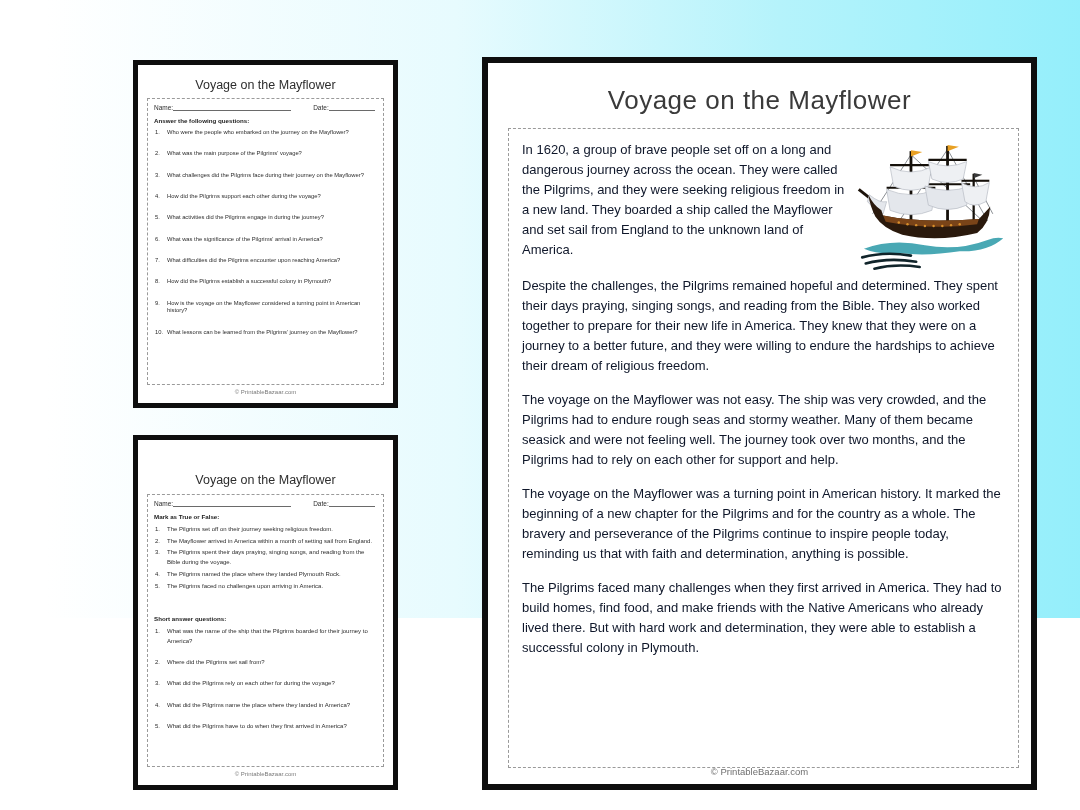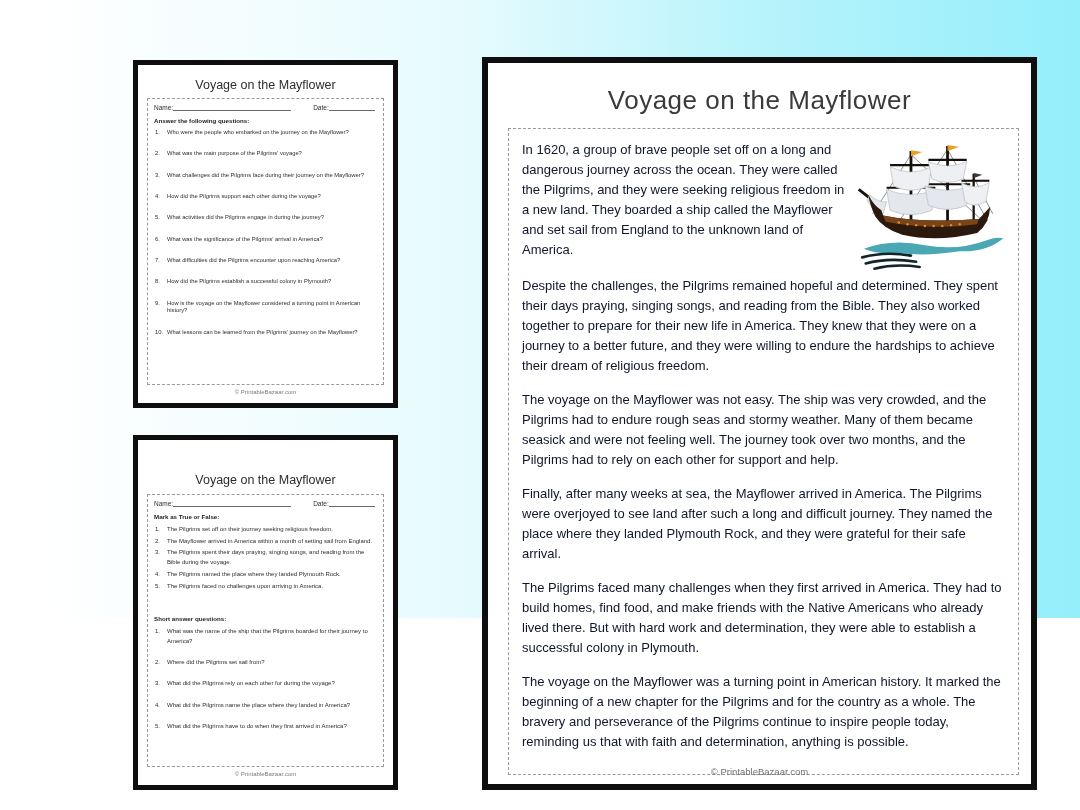--- a/index.html
+++ b/index.html
@@ -166,20 +166,19 @@
           <g stroke="#10242a" stroke-width="3" fill="none" stroke-linecap="round">
             <path d="M6,134 Q32,127 62,132"></path>
             <path d="M10,141 Q36,134 68,139"></path>
             <path d="M20,147 Q44,141 72,145"></path>
           </g>
         </svg>
       </div>
       <p>In 1620, a group of brave people set off on a long and dangerous journey across the ocean. They were called the Pilgrims, and they were seeking religious freedom in a new land. They boarded a ship called the Mayflower and set sail from England to the unknown land of America.</p>
       <p>Despite the challenges, the Pilgrims remained hopeful and determined. They spent their days praying, singing songs, and reading from the Bible. They also worked together to prepare for their new life in America. They knew that they were on a journey to a better future, and they were willing to endure the hardships to achieve their dream of religious freedom.</p>
       <p>The voyage on the Mayflower was not easy. The ship was very crowded, and the Pilgrims had to endure rough seas and stormy weather. Many of them became seasick and were not feeling well. The journey took over two months, and the Pilgrims had to rely on each other for support and help.</p>
-      <p>Finally, after many weeks at sea, the Mayflower arrived in America. The Pilgrims were overjoyed to see land after such a long and difficult journey. They named the place where they landed Plymouth Rock, and they were grateful for their safe arrival.</p>
+      <p>The voyage on the Mayflower was a turning point in American history. It marked the beginning of a new chapter for the Pilgrims and for the country as a whole. The bravery and perseverance of the Pilgrims continue to inspire people today, reminding us that with faith and determination, anything is possible.</p>
       <p>The Pilgrims faced many challenges when they first arrived in America. They had to build homes, find food, and make friends with the Native Americans who already lived there. But with hard work and determination, they were able to establish a successful colony in Plymouth.</p>
-      <p>The voyage on the Mayflower was a turning point in American history. It marked the beginning of a new chapter for the Pilgrims and for the country as a whole. The bravery and perseverance of the Pilgrims continue to inspire people today, reminding us that with faith and determination, anything is possible.</p>
     </div>
     <div class="passage-footer">© PrintableBazaar.com</div>
   </div>
 
 </div>
 
 </body></html>

